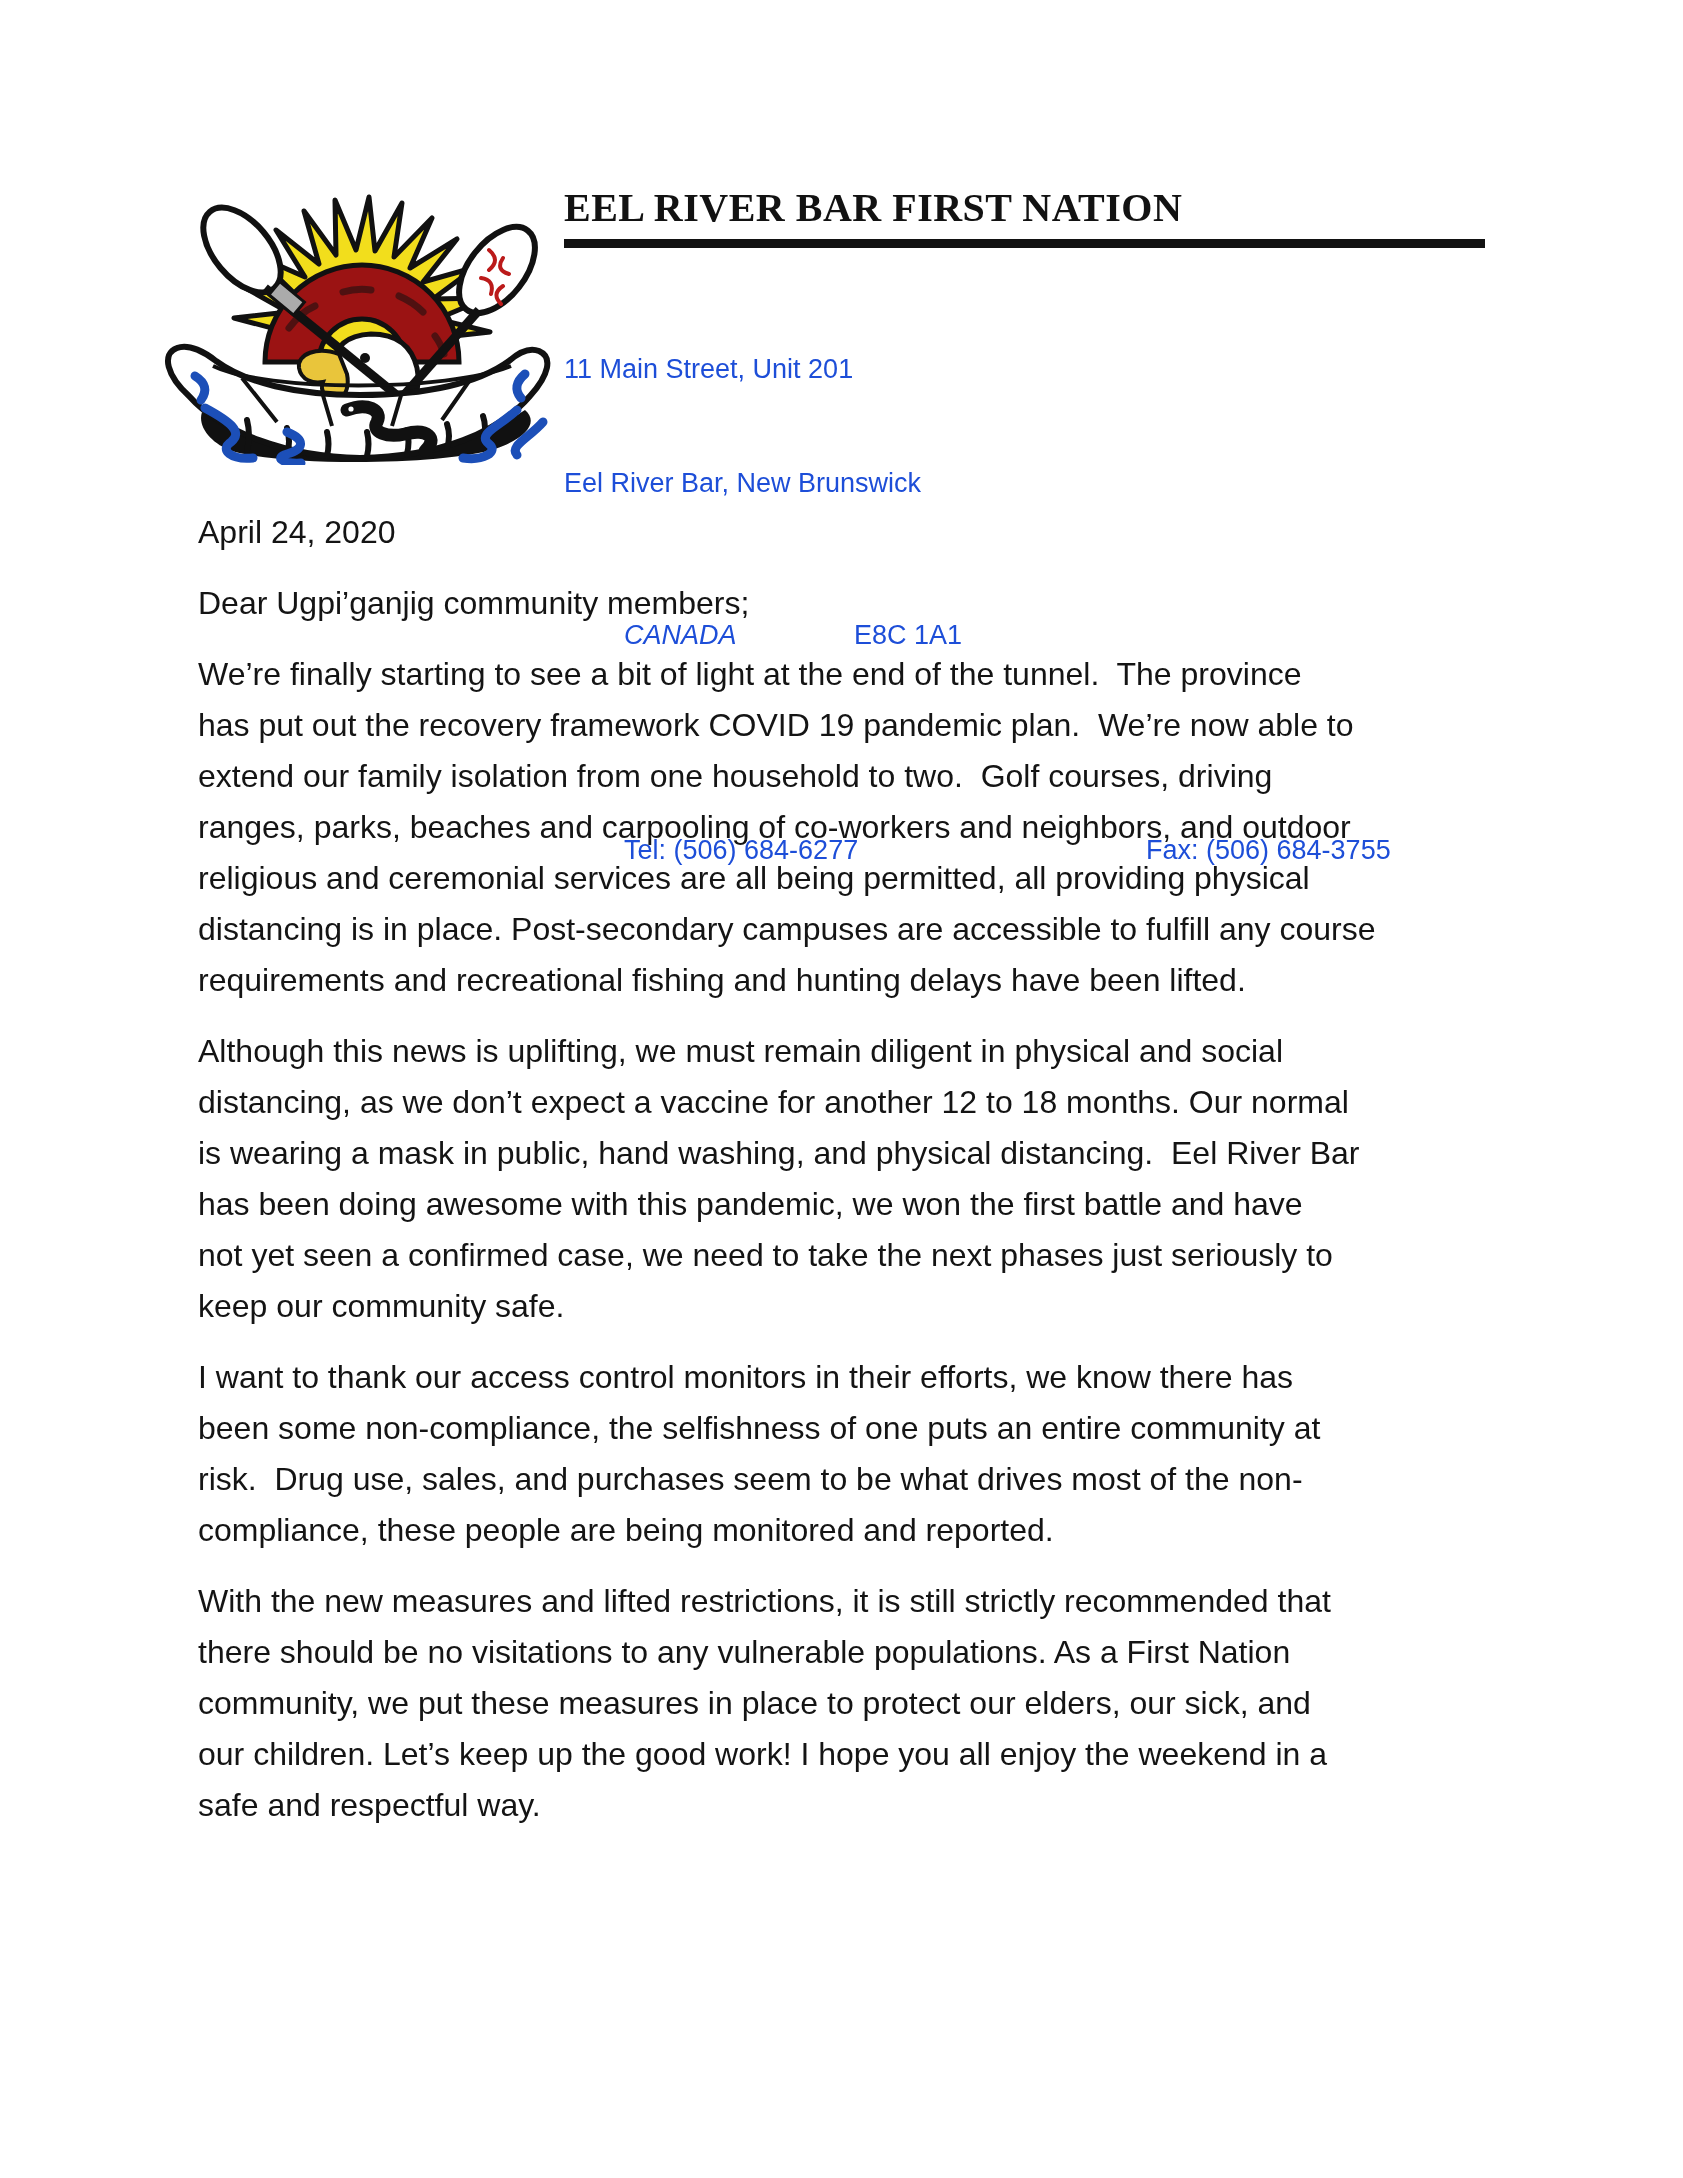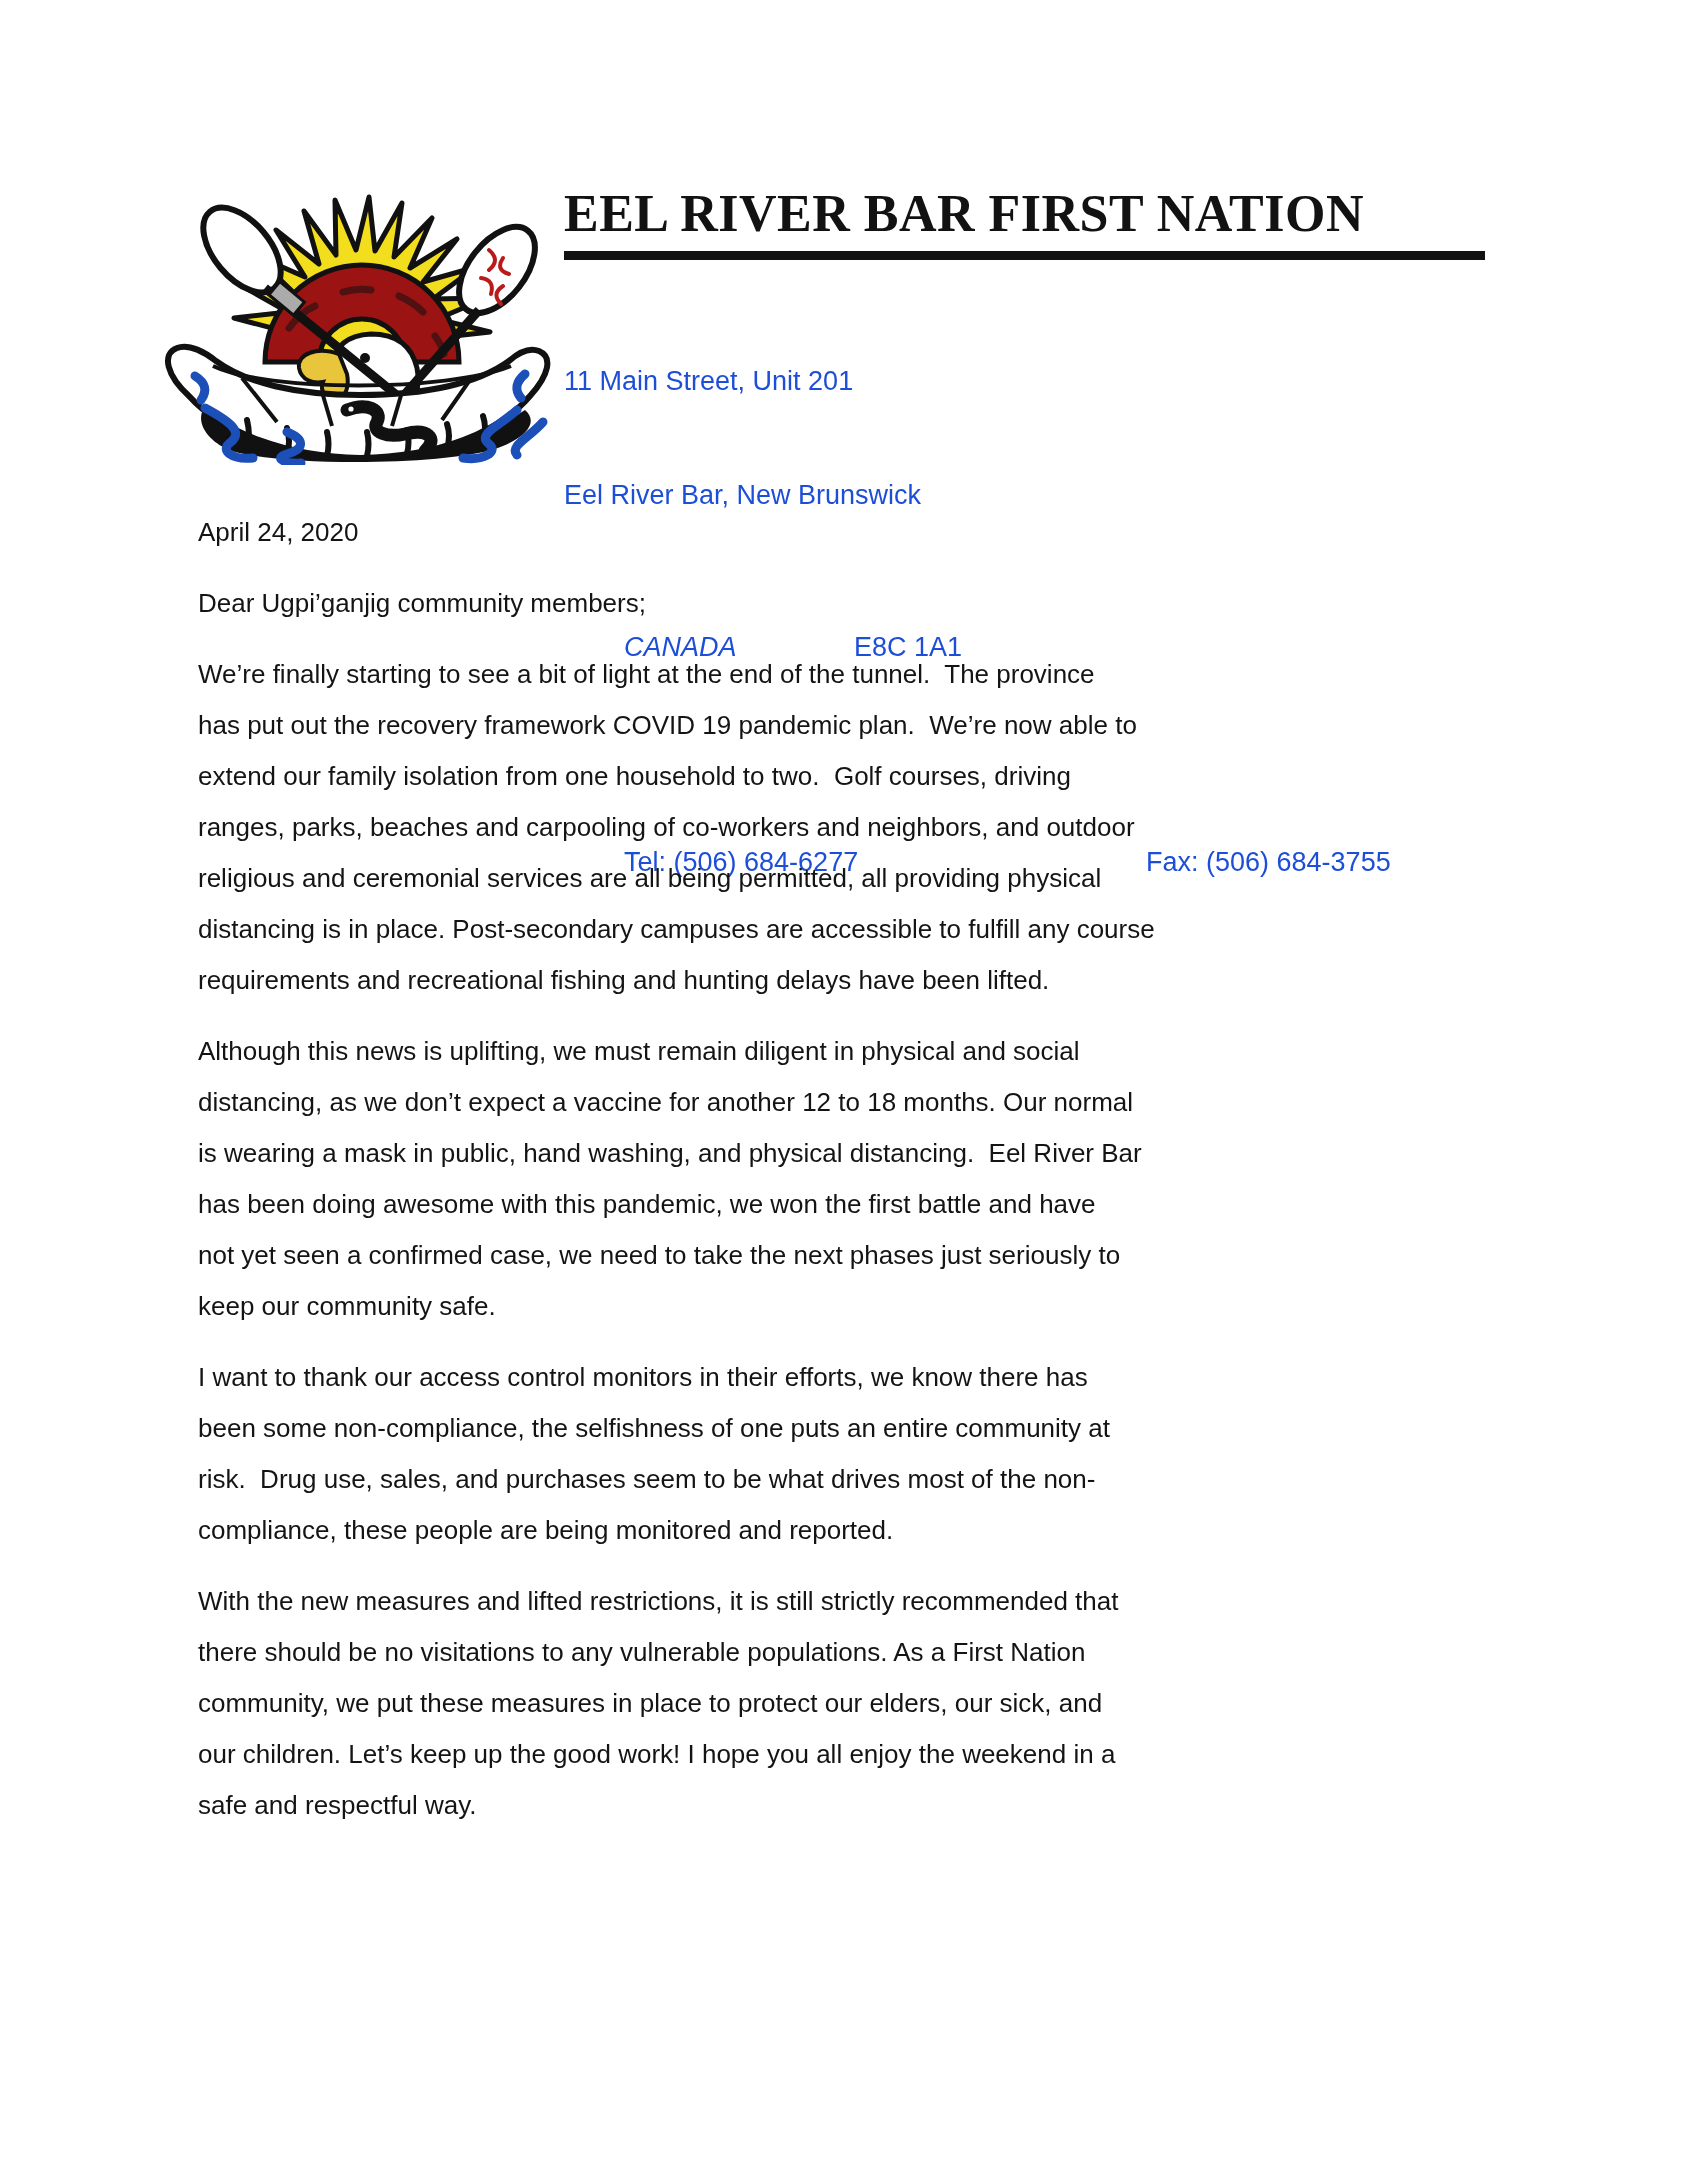--- a/index.html
+++ b/index.html
@@ -14,42 +14,42 @@
   .logo {
     position:absolute; left:147px; top:170px;
     width:420px; height:295px;
   }
   .header-right {
     position:absolute; left:564px; top:184px; width:926px;
   }
   .org-title {
     font-family:"Liberation Serif", serif;
     font-weight:bold;
-    font-size:52px;
+    font-size:40px;
     letter-spacing:0.5px;
     color:#121212;
     white-space:pre;
   }
   .title-rule {
     margin-top:8px;
     width:921px; height:9px;
     background:#121212;
   }
   .address {
     margin-top:26px;
     font-size:27px;
     line-height:38px;
     color:#1d4ed8;
     white-space:pre;
   }
   .country { display:inline-block; width:230px;font-style:italic; }
   .tel     { display:inline-block; width:522px;margin-top:25px; }
   .letter-body {
     position:absolute; left:198px; top:507px; width:1307px;
-    font-size:26px;
+    font-size:32px;
     line-height:51px;
     color:#141414;
   }
   .date        { margin:0 0 20px 0; white-space:pre; }
   .salutation  { margin:0 0 20px 0; white-space:pre; }
   .para        { margin:0 0 20px 0; white-space:pre-wrap; }
   .closing     { margin:0; white-space:pre; }
 </style>
 </head>
 <body>

